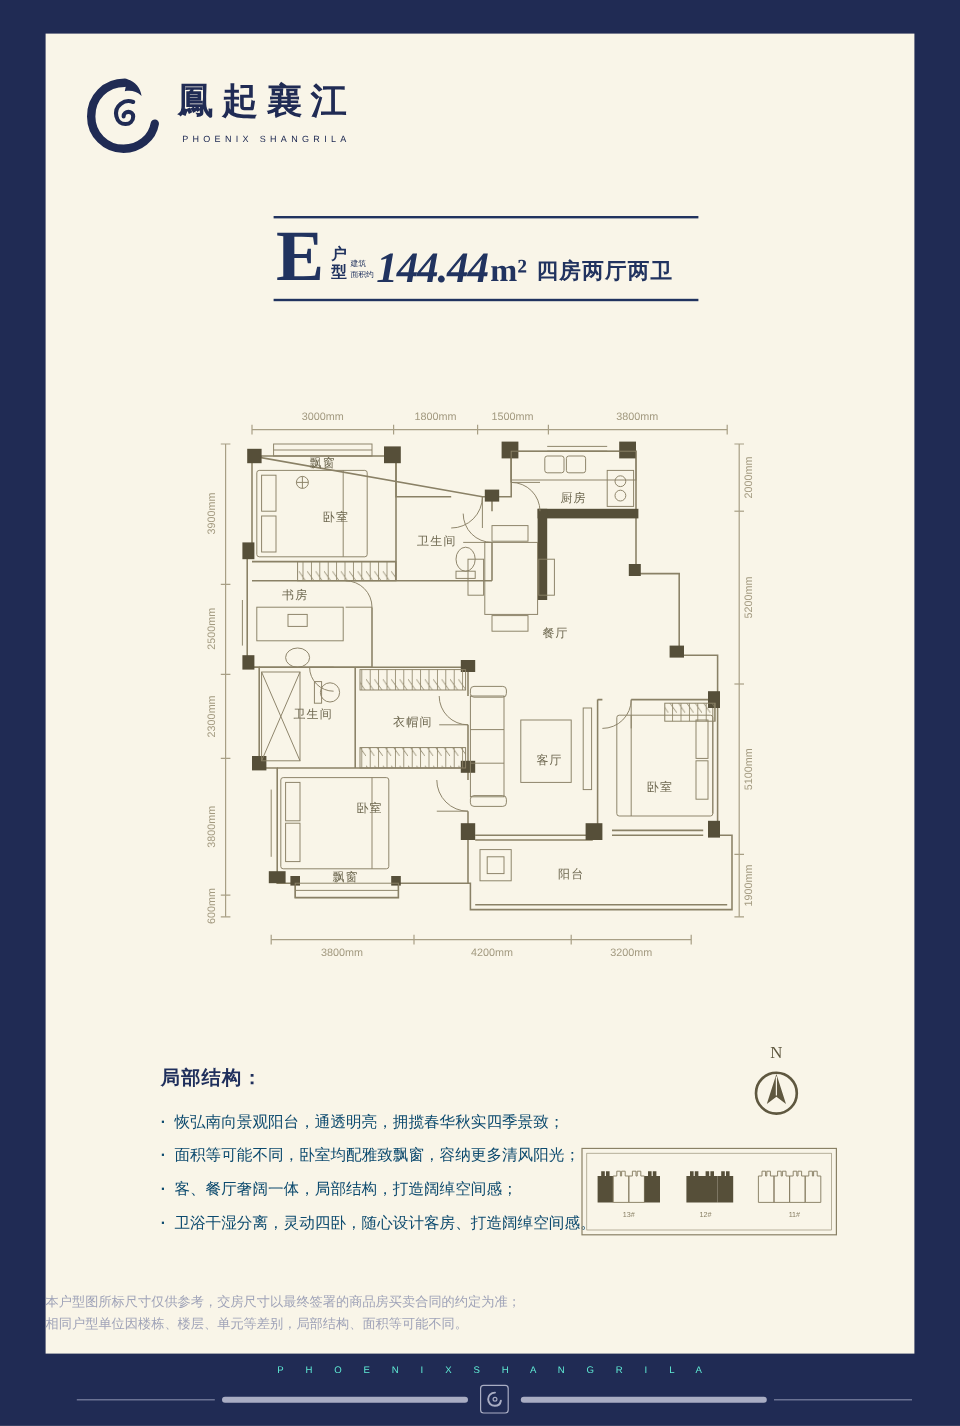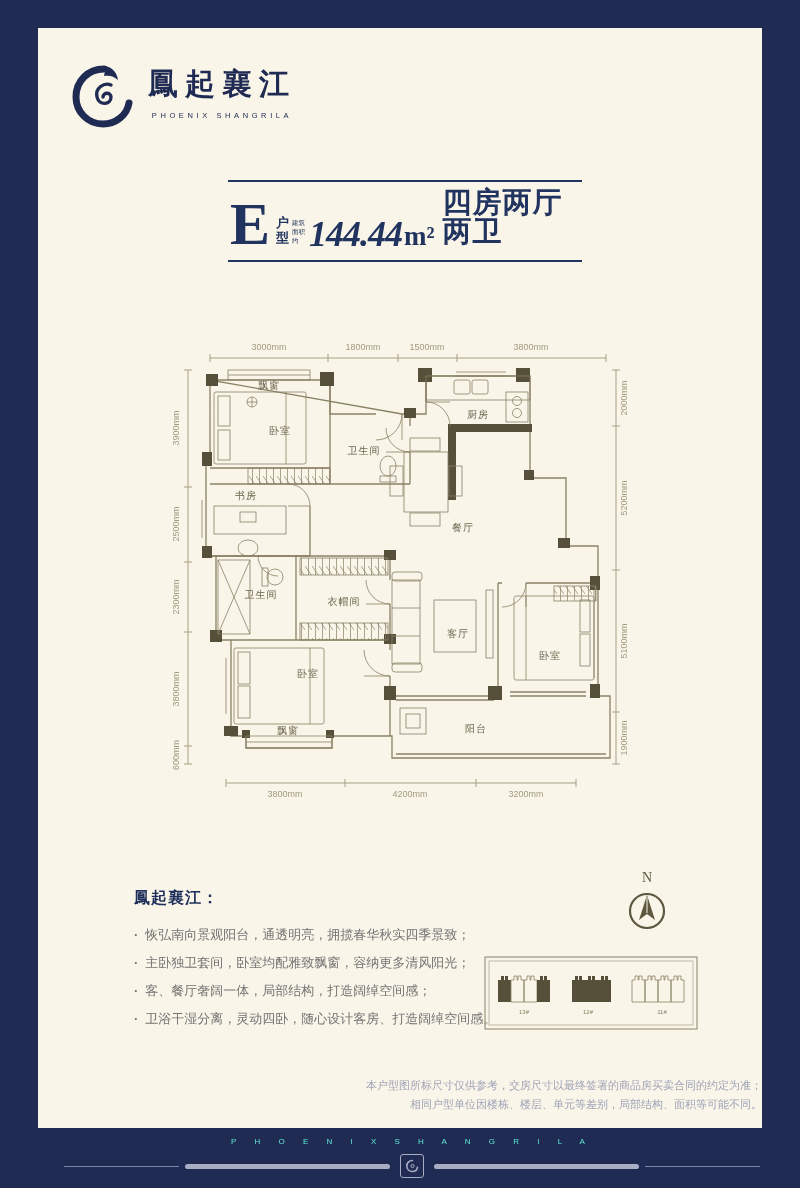--- a/index.html
+++ b/index.html
@@ -21,40 +21,40 @@
   .title-row{display:flex;align-items:flex-end;color:#21335f;
              font-family:"Liberation Serif","DejaVu Serif",serif;font-weight:700;}
   .t-letter{font-size:60px;line-height:.85;}
   .t-type{display:flex;flex-direction:column;font-size:13px;line-height:1.2;
           margin:0 3px 4px 6px;}
   .t-note{display:flex;flex-direction:column;font-size:6.5px;line-height:1.4;
           font-family:"Liberation Sans","DejaVu Sans",sans-serif;font-weight:400;
           margin:0 2px 5px 0;}
   .t-area{font-size:36px;line-height:.8;letter-spacing:-1px;margin-bottom:1px;font-style:italic;}
   .t-unit{font-size:27px;line-height:.8;margin:0 2px 2px 2px;}
-  .t-desc{font-size:29px;line-height:1;letter-spacing:1px;margin:0 0 4px 6px;}
+  .t-desc{font-size:18px;line-height:1;letter-spacing:1px;margin:0 0 4px 6px;}
 
   
   .floorplan{position:absolute;left:120px;top:300px;}
   .fp-dim{font-size:9px;fill:#a39a80;}
   .fp-room{font-size:10px;fill:#6d674f;letter-spacing:1px;}
 
   
   .analysis{position:absolute;left:96px;top:860px;width:420px;}
   .analysis h3{margin:0 0 12px 0;font-size:16px;color:#1f2f5c;letter-spacing:1px;}
   .analysis ul{list-style:none;margin:0;padding:0;}
-  .analysis li{font-size:13px;color:#737373;line-height:28px;}
+  .analysis li{font-size:13px;color:#0c4a6e;line-height:28px;}
   .analysis li::before{content:"·";margin-right:7px;font-weight:700;}
 
   
   .compass{position:absolute;left:586px;top:836px;}
   .keyplan{position:absolute;left:446px;top:928px;}
 
   
-  .disclaimer{position:absolute;left:0;bottom:14px;width:100%;text-align:right;
+  .disclaimer{position:absolute;left:0;bottom:14px;width:100%;text-align:left;
               font-size:11px;line-height:19px;color:#9fa3b8;}
 
   
   .footer{position:absolute;left:0;bottom:0;width:800px;height:60px;color:#5eead4;margin-left:12px;}
   .footer-brand{text-align:center;font-size:8px;letter-spacing:8px;padding-top:9px;}
   .footer-line{display:flex;align-items:center;width:696px;margin:8px auto 0 auto;}
   .fl-thin{flex:1;height:1px;background:#7d84a3;}
   .fl-thick{width:205px;height:5px;border-radius:3px;background:#a9adc3;margin:0 6px;}
   .fl-emblem{width:22px;height:22px;border:1px solid #a9adc3;border-radius:3px;
              display:flex;align-items:center;justify-content:center;margin:0 4px;}
@@ -271,24 +271,24 @@
           <text class="fp-room" x="150" y="349">卧室</text>
           <text class="fp-room" x="300" y="309">客厅</text>
           <text class="fp-room" x="392" y="331">卧室</text>
           <text class="fp-room" x="130" y="406" font-size="8.5">飘窗</text>
           <text class="fp-room" x="318" y="404">阳台</text>
         </g>
       </svg>
     </div>
 
     <div class="analysis">
-      <h3>鳳起襄江：</h3>
+      <h3>局部结构：</h3>
       <ul>
         <li>恢弘南向景观阳台，通透明亮，拥揽春华秋实四季景致；</li>
-        <li>主卧独卫套间，卧室均配雅致飘窗，容纳更多清风阳光；</li>
+        <li>面积等可能不同，卧室均配雅致飘窗，容纳更多清风阳光；</li>
         <li>客、餐厅奢阔一体，局部结构，打造阔绰空间感；</li>
         <li>卫浴干湿分离，灵动四卧，随心设计客房、打造阔绰空间感。</li>
       </ul>
     </div>
 
     <div class="compass">
       <svg width="46" height="82" viewBox="0 0 46 82">
         <text x="23" y="18" text-anchor="middle" font-size="14" fill="#5f5840" font-family="Liberation Serif, DejaVu Serif, serif">N</text>
         <circle cx="23" cy="47" r="17" fill="none" stroke="#5f5840" stroke-width="2.2"></circle>
         <polygon points="23,31 15,56 23,50 31,56" fill="#5f5840"></polygon>

